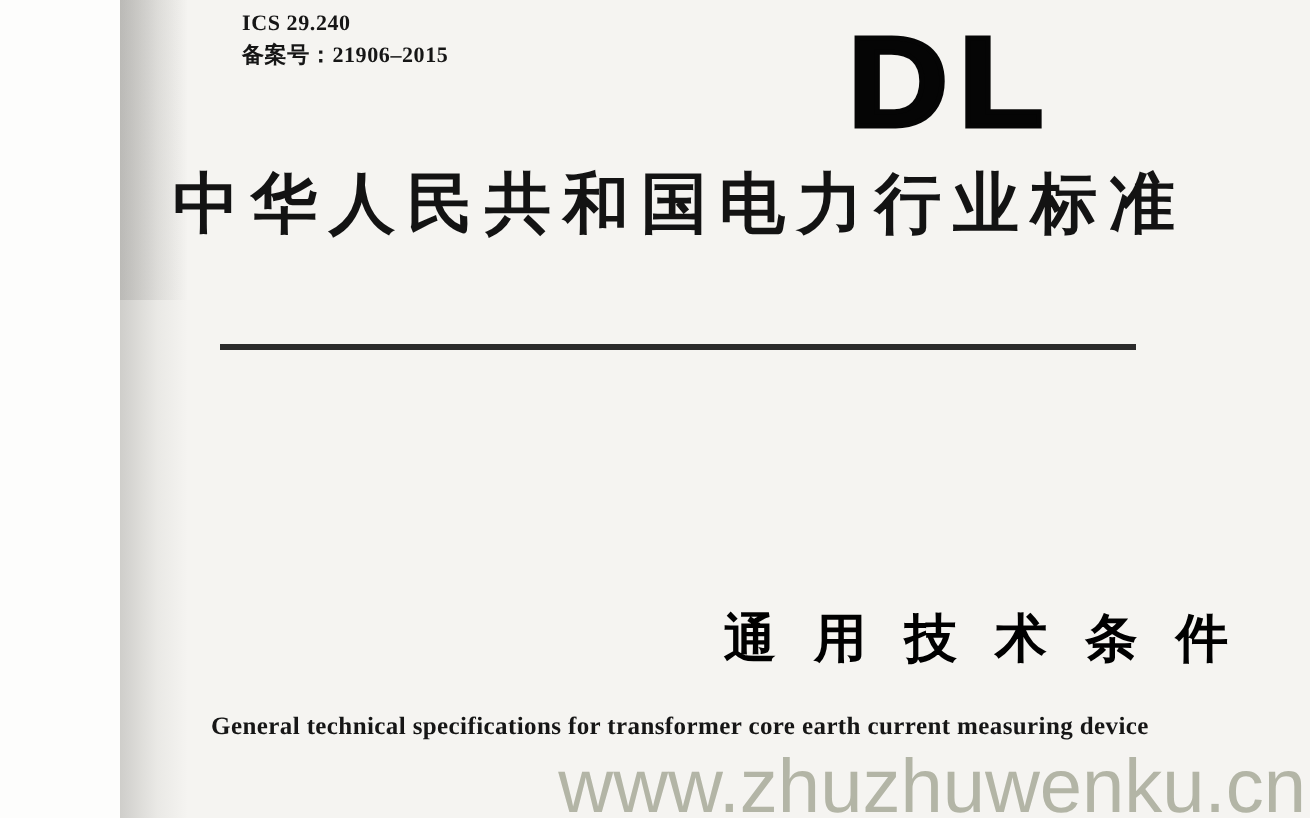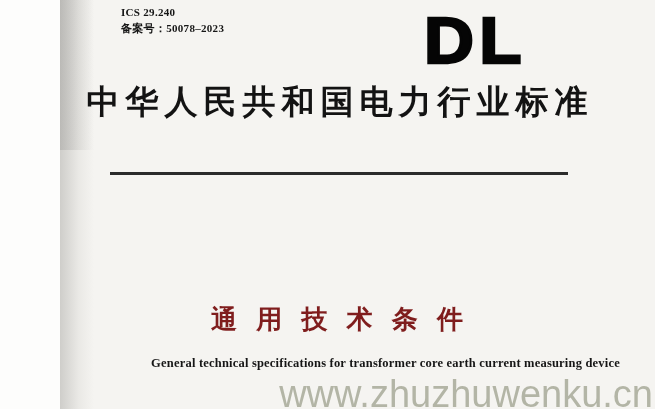--- a/index.html
+++ b/index.html
@@ -94,32 +94,32 @@
     font-size: 27px;
     letter-spacing: 2px;
     color: #141414;
     white-space: nowrap;
   }
   .title-cn2 {
     position: absolute;
     left: 0; top: 302px;
     width: 560px;
     margin: 0;
-    text-align: center;
+    text-align: right;
     font-weight: bold;
     font-size: 26px;
     letter-spacing: 6px;
-    color: #7f1d1d;
+    color: #000000;
     white-space: nowrap;
   }
   .title-en {
     position: absolute;
     left: 0; top: 356px;
     width: 560px;
-    text-align: right;
+    text-align: center;
     font-family: "Liberation Serif", serif;
     font-weight: bold;
     font-size: 12.5px;
     letter-spacing: 0.2px;
     color: #161616;
     white-space: nowrap;
   }
   .watermark {
     position: absolute;
     right: 2px; bottom: 0px;
@@ -135,21 +135,21 @@
 </head>
 <body>
 
 <div class="canvas">
   <div class="page">
     <div class="page-edge-shadow"></div>
     <div class="page-edge-shadow-top"></div>
 
     <div class="ics-block">
       <div>ICS 29.240</div>
-      <div>备案号：50078–2023</div>
+      <div>备案号：21906–2015</div>
     </div>
 
     <div class="dl-logo">DL</div>
 
     <h1 class="std-org">中华人民共和国电力行业标准</h1>
 
 
     <div class="rule"></div>
 
     <h2 class="title-cn2">通 用 技 术 条 件</h2>

